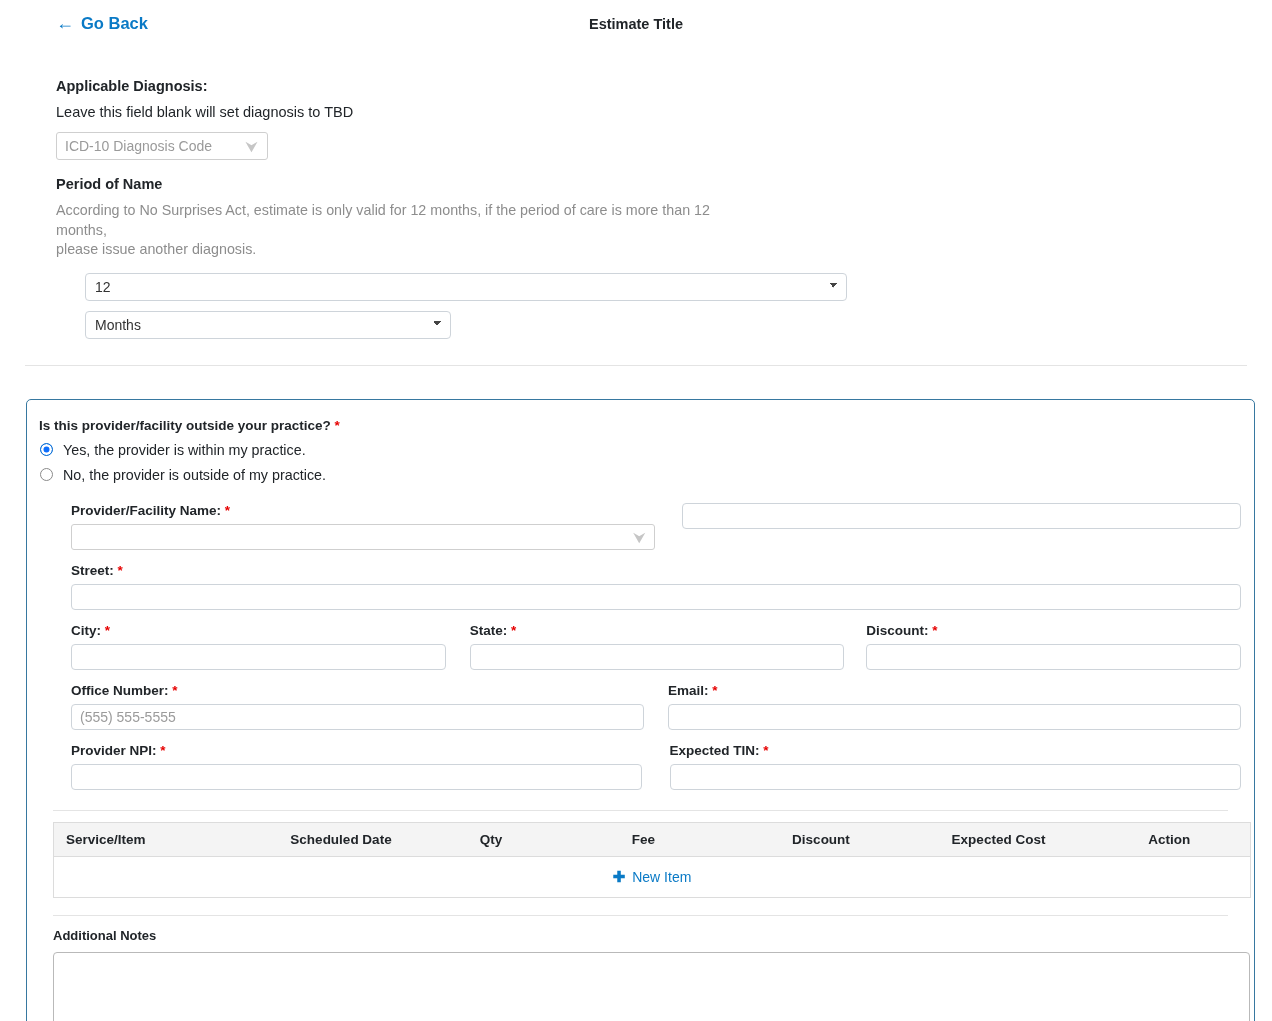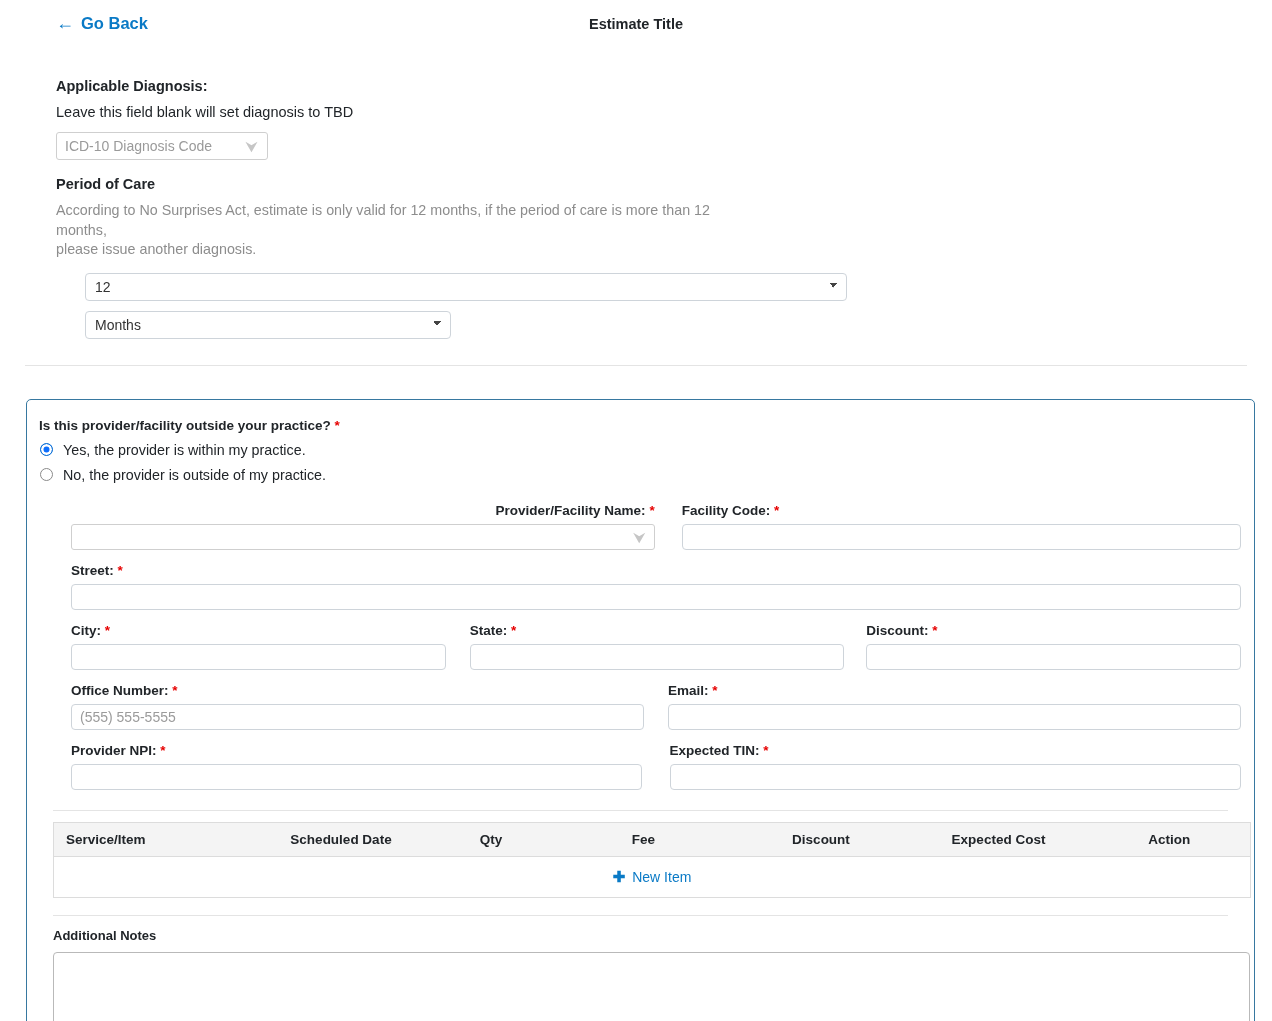--- a/index.html
+++ b/index.html
@@ -190,21 +190,21 @@
   }
   .combo .dn-arrow {
     position: absolute;
     right: 8px; top: 50%;
     transform: translateY(-50%);
     color: #c6c6c6;
     font-size: 15px;
     line-height: 1;
   }
   .row { display: flex; margin-bottom: 13px; }
-  .row.r1 > .col-a { width: 600px; margin-right: 27px; text-align: right; }
+  .row.r1 > .col-a { width: 600px; margin-right: 27px; }
   .row.r1 > .col-b { width: 575px; }
   .row.r2 > .col-full { width: 1170px; }
   .row.r3 > .col-a { width: 377px; margin-right: 24px; }
   .row.r3 > .col-b { width: 377px; margin-right: 22px; }
   .row.r3 > .col-c { width: 377px; }
   .row.r4 > .col-a { width: 578px; margin-right: 24px; }
   .row.r4 > .col-b { width: 578px; }
   .row.r5 > .col-a { width: 574px; margin-right: 28px; }
   .row.r5 > .col-b { width: 575px; }
 
@@ -277,21 +277,21 @@
 
 <div class="sec1">
   <div class="lbl-bold diag-head">Applicable Diagnosis:</div>
   <div class="helper-dark">Leave this field blank will set diagnosis to TBD</div>
 
   <div class="icd-select">
     <span>ICD-10 Diagnosis Code</span>
     <span class="dn-arrow">⮟</span>
   </div>
 
-  <div class="lbl-bold poc-head">Period of Care</div>
+  <div class="lbl-bold poc-head">Period of Name</div>
   <div class="helper-grey">
     <span>According to No Surprises Act, estimate is only valid for 12 months, if the period of care is more than 12</span><br>
     <span>months,</span><br>
     <span>please issue another diagnosis.</span>
   </div>
 
   <div class="sel-wrap">
     <select class="styled sel-num">
       <option>12</option>
     </select>
@@ -327,24 +327,20 @@
       <div class="col-a">
         <span class="f-label">
           <span>Provider/Facility Name:</span>
           <span class="req">*</span>
         </span>
         <div class="combo">
           <span class="dn-arrow">⮟</span>
         </div>
       </div>
       <div class="col-b">
-        <span class="f-label">
-          <span>Facility Code:</span>
-          <span class="req">*</span>
-        </span>
         <input class="f-input" type="text" value="" style="">
       </div>
     </div>
 
     <div class="row r2">
       <div class="col-full">
         <span class="f-label">
           <span>Street:</span>
           <span class="req">*</span>
         </span>

